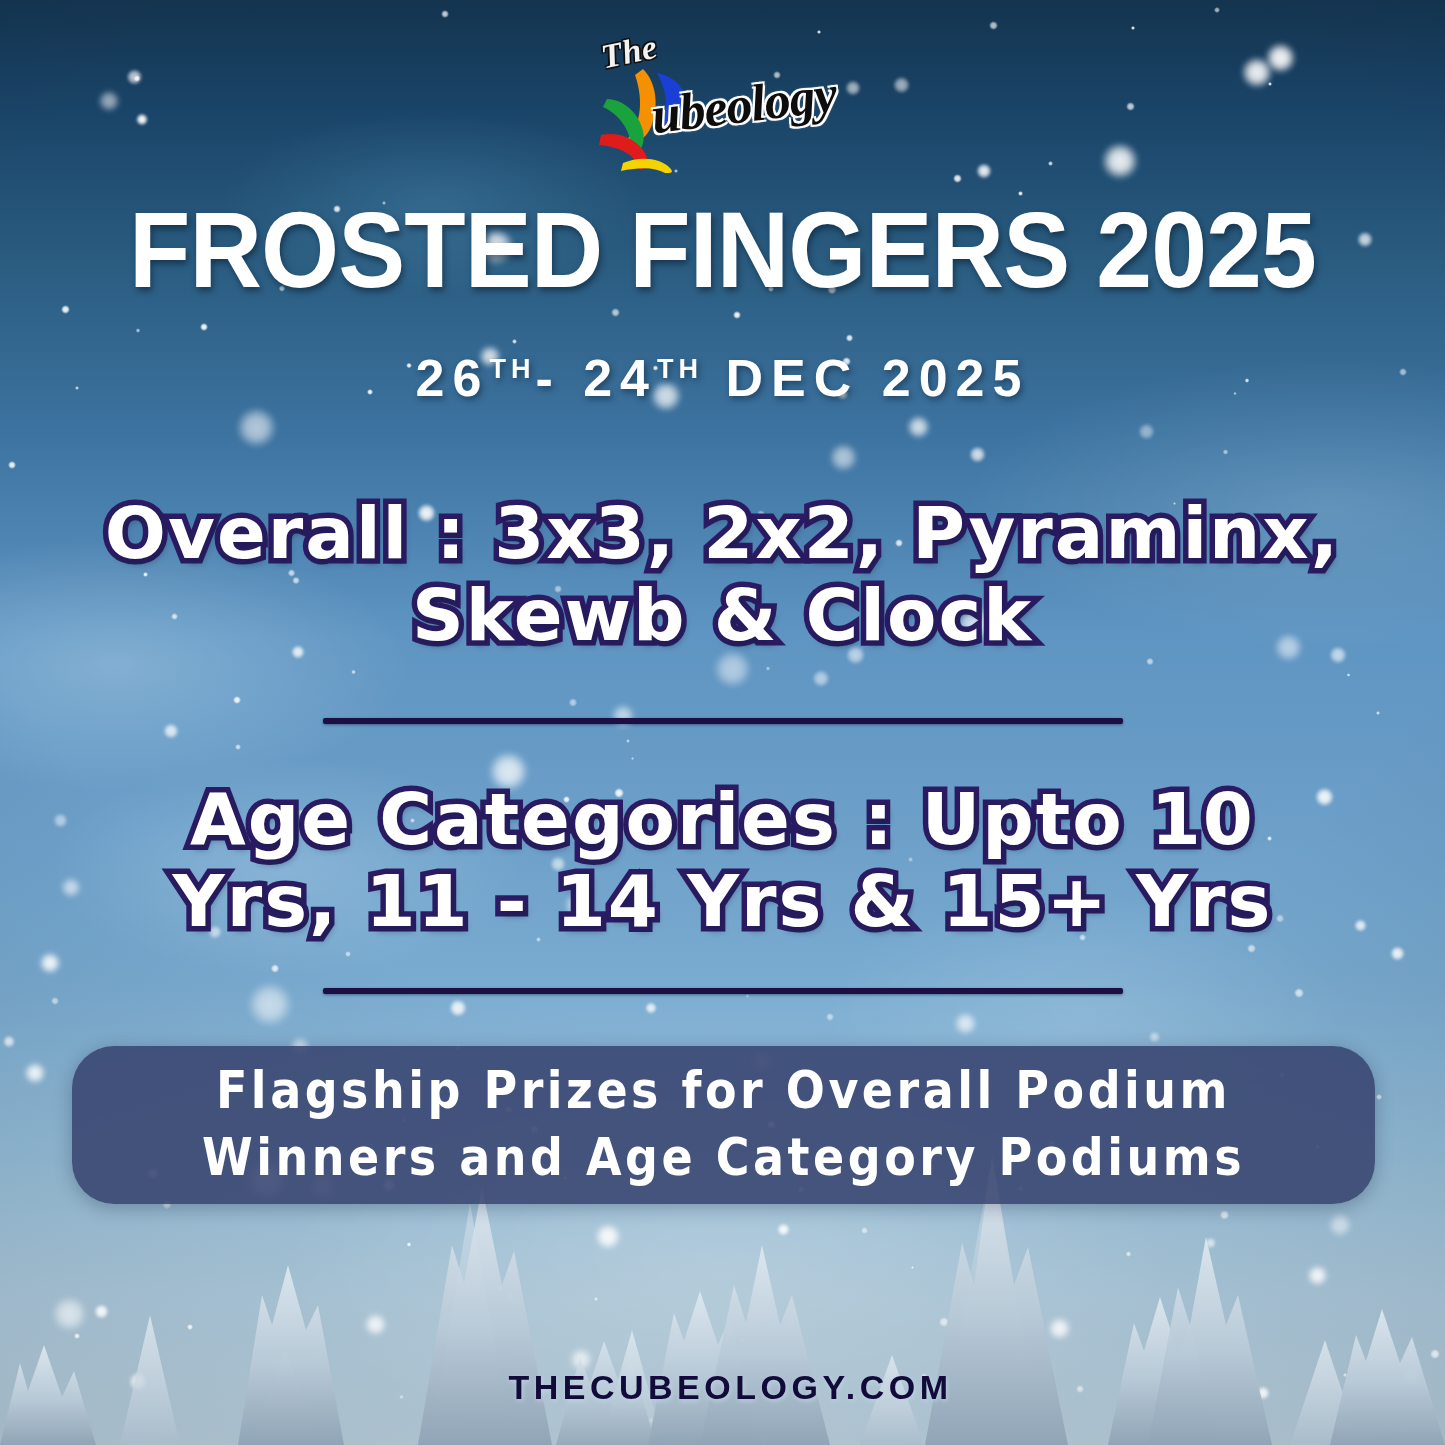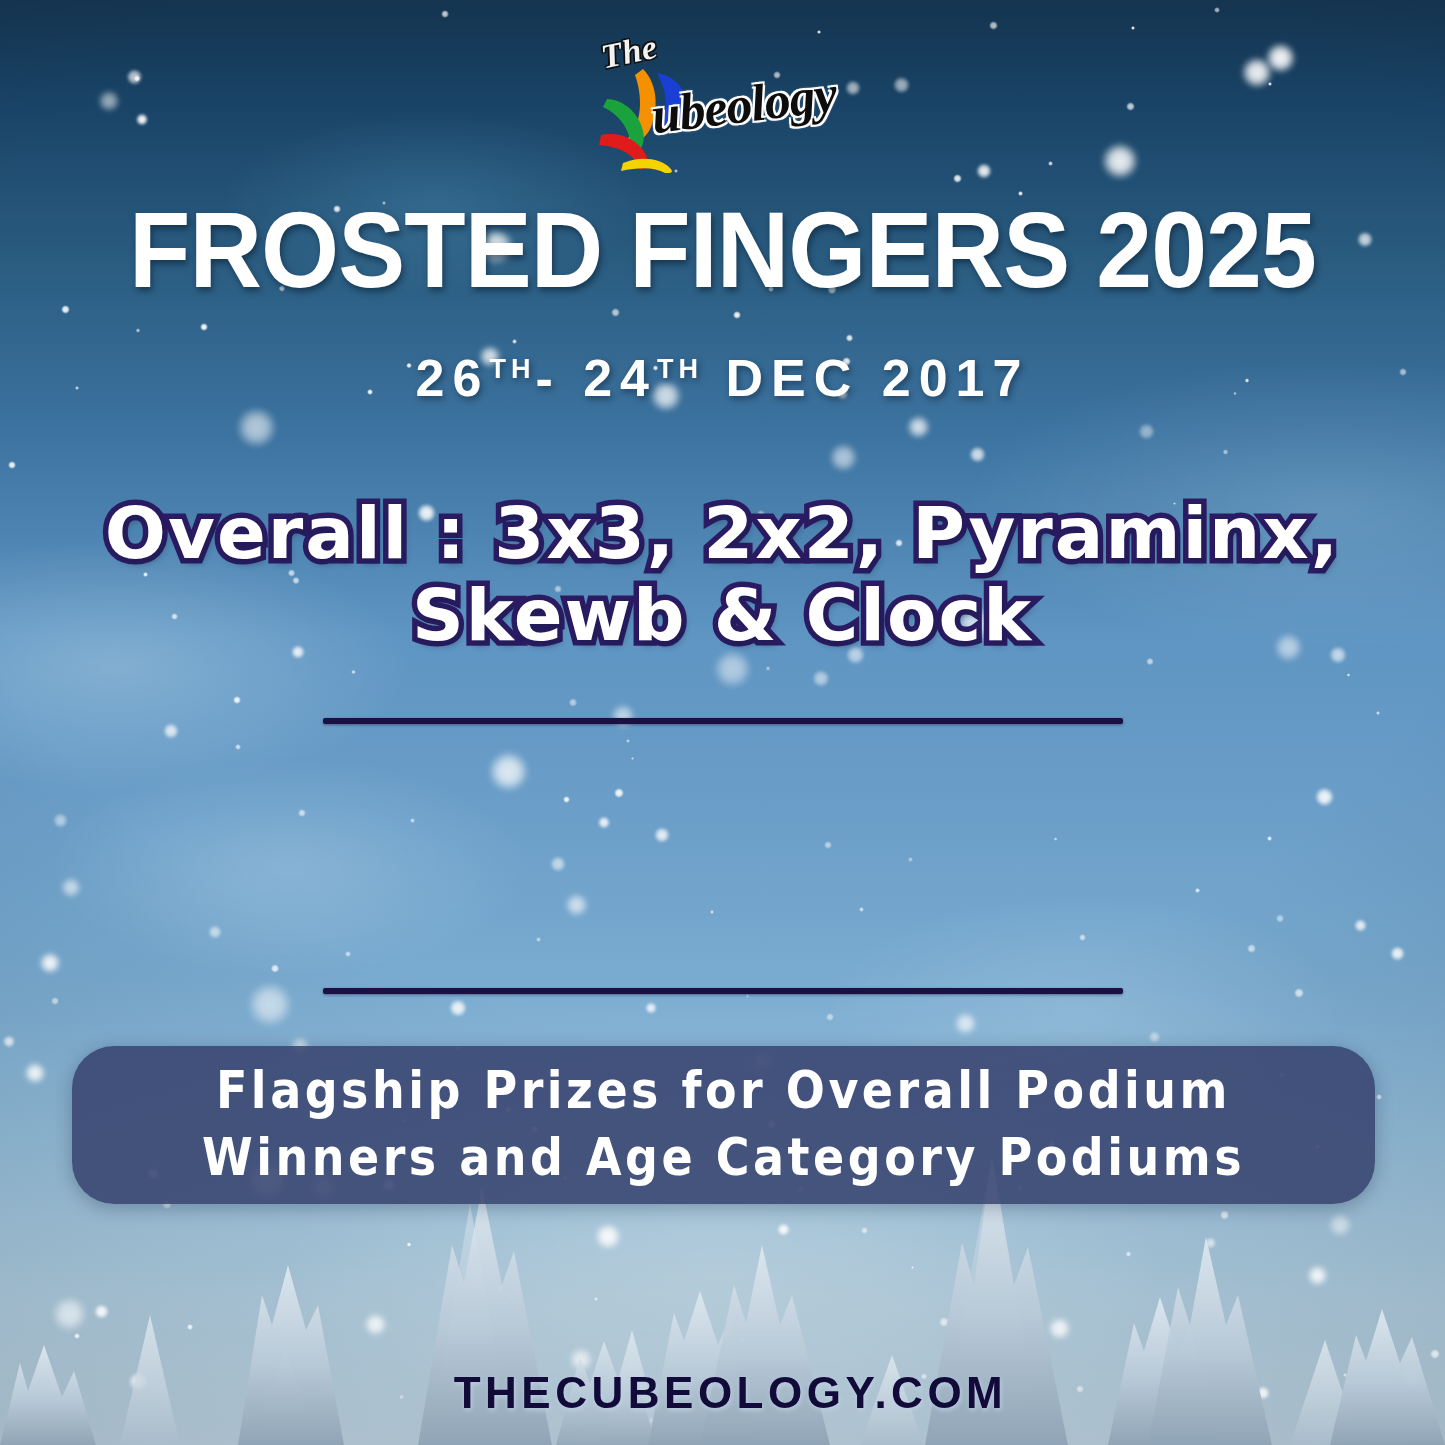--- a/index.html
+++ b/index.html
@@ -164,21 +164,21 @@
     color:#ffffff;
     transform:scaleY(1.12);
   }
 
   
   .footer{
     position:absolute; left:16px; right:0; top:1368px;
     text-align:center;
     font-family:"Liberation Sans", sans-serif;
     font-weight:bold;
-    font-size:44px;
+    font-size:34px;
     letter-spacing:4.5px;
     color:#120b3a;
     text-shadow:1px 2px 5px rgba(190,210,230,.9);
   }
 </style>
 </head>
 <body>
 
 <div class="poster">
 
@@ -426,30 +426,34 @@
       <div class="logo-the">The</div>
       <div class="logo-word">ubeology</div>
     </div>
   </div>
 
   <h1 class="title">FROSTED FINGERS 2025</h1>
 
   <div class="date">
     <span>26</span><sup>TH</sup><span>-</span>
     <span>24</span><sup>TH</sup>
-    <span>DEC 2017</span>
+    <span>DEC 2025</span>
   </div>
 
   <div class="bubble" id="events-text">
     <div>Overall : 3x3, 2x2, Pyraminx,</div>
     <div>Skewb &amp; Clock</div>
   </div>
 
   <div class="divider" id="divider-1"></div>
 
+  <div class="bubble" id="ages-text">
+    <div>Age Categories : Upto 10</div>
+    <div>Yrs, 11 - 14 Yrs &amp; 15+ Yrs</div>
+  </div>
 
   <div class="divider" id="divider-2"></div>
 
   <div class="prize-box">
     <div class="prize-text">
       <div>Flagship Prizes for Overall Podium</div>
       <div>Winners and Age Category Podiums</div>
     </div>
   </div>
 

